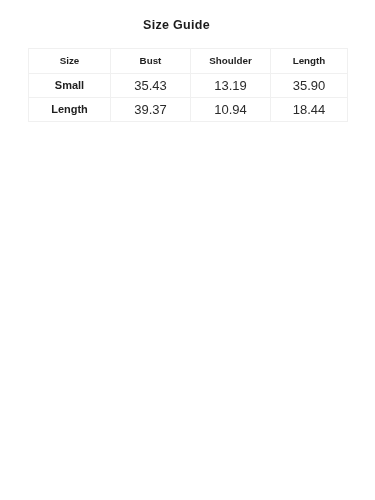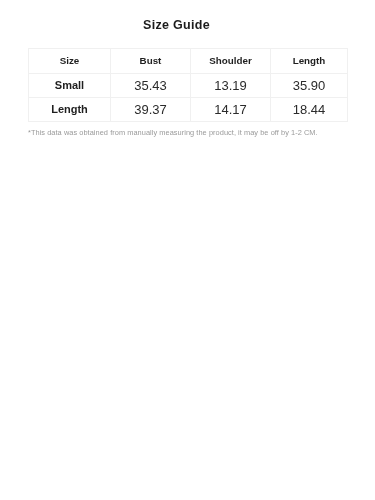--- a/index.html
+++ b/index.html
@@ -107,21 +107,20 @@
     <tbody>
       <tr>
         <td class="size-label">Small</td>
         <td>35.43</td>
         <td>13.19</td>
         <td>35.90</td>
       </tr>
       <tr>
         <td class="size-label">Length</td>
         <td>39.37</td>
-        <td>14.17</td>
+        <td>10.94</td>
         <td>18.44</td>
       </tr>
     </tbody>
   </table>
 
-  <p class="footnote">*This data was obtained from manually measuring the product, it may be off by 1-2 CM.</p>
 
 </div>
 
 </body></html>

